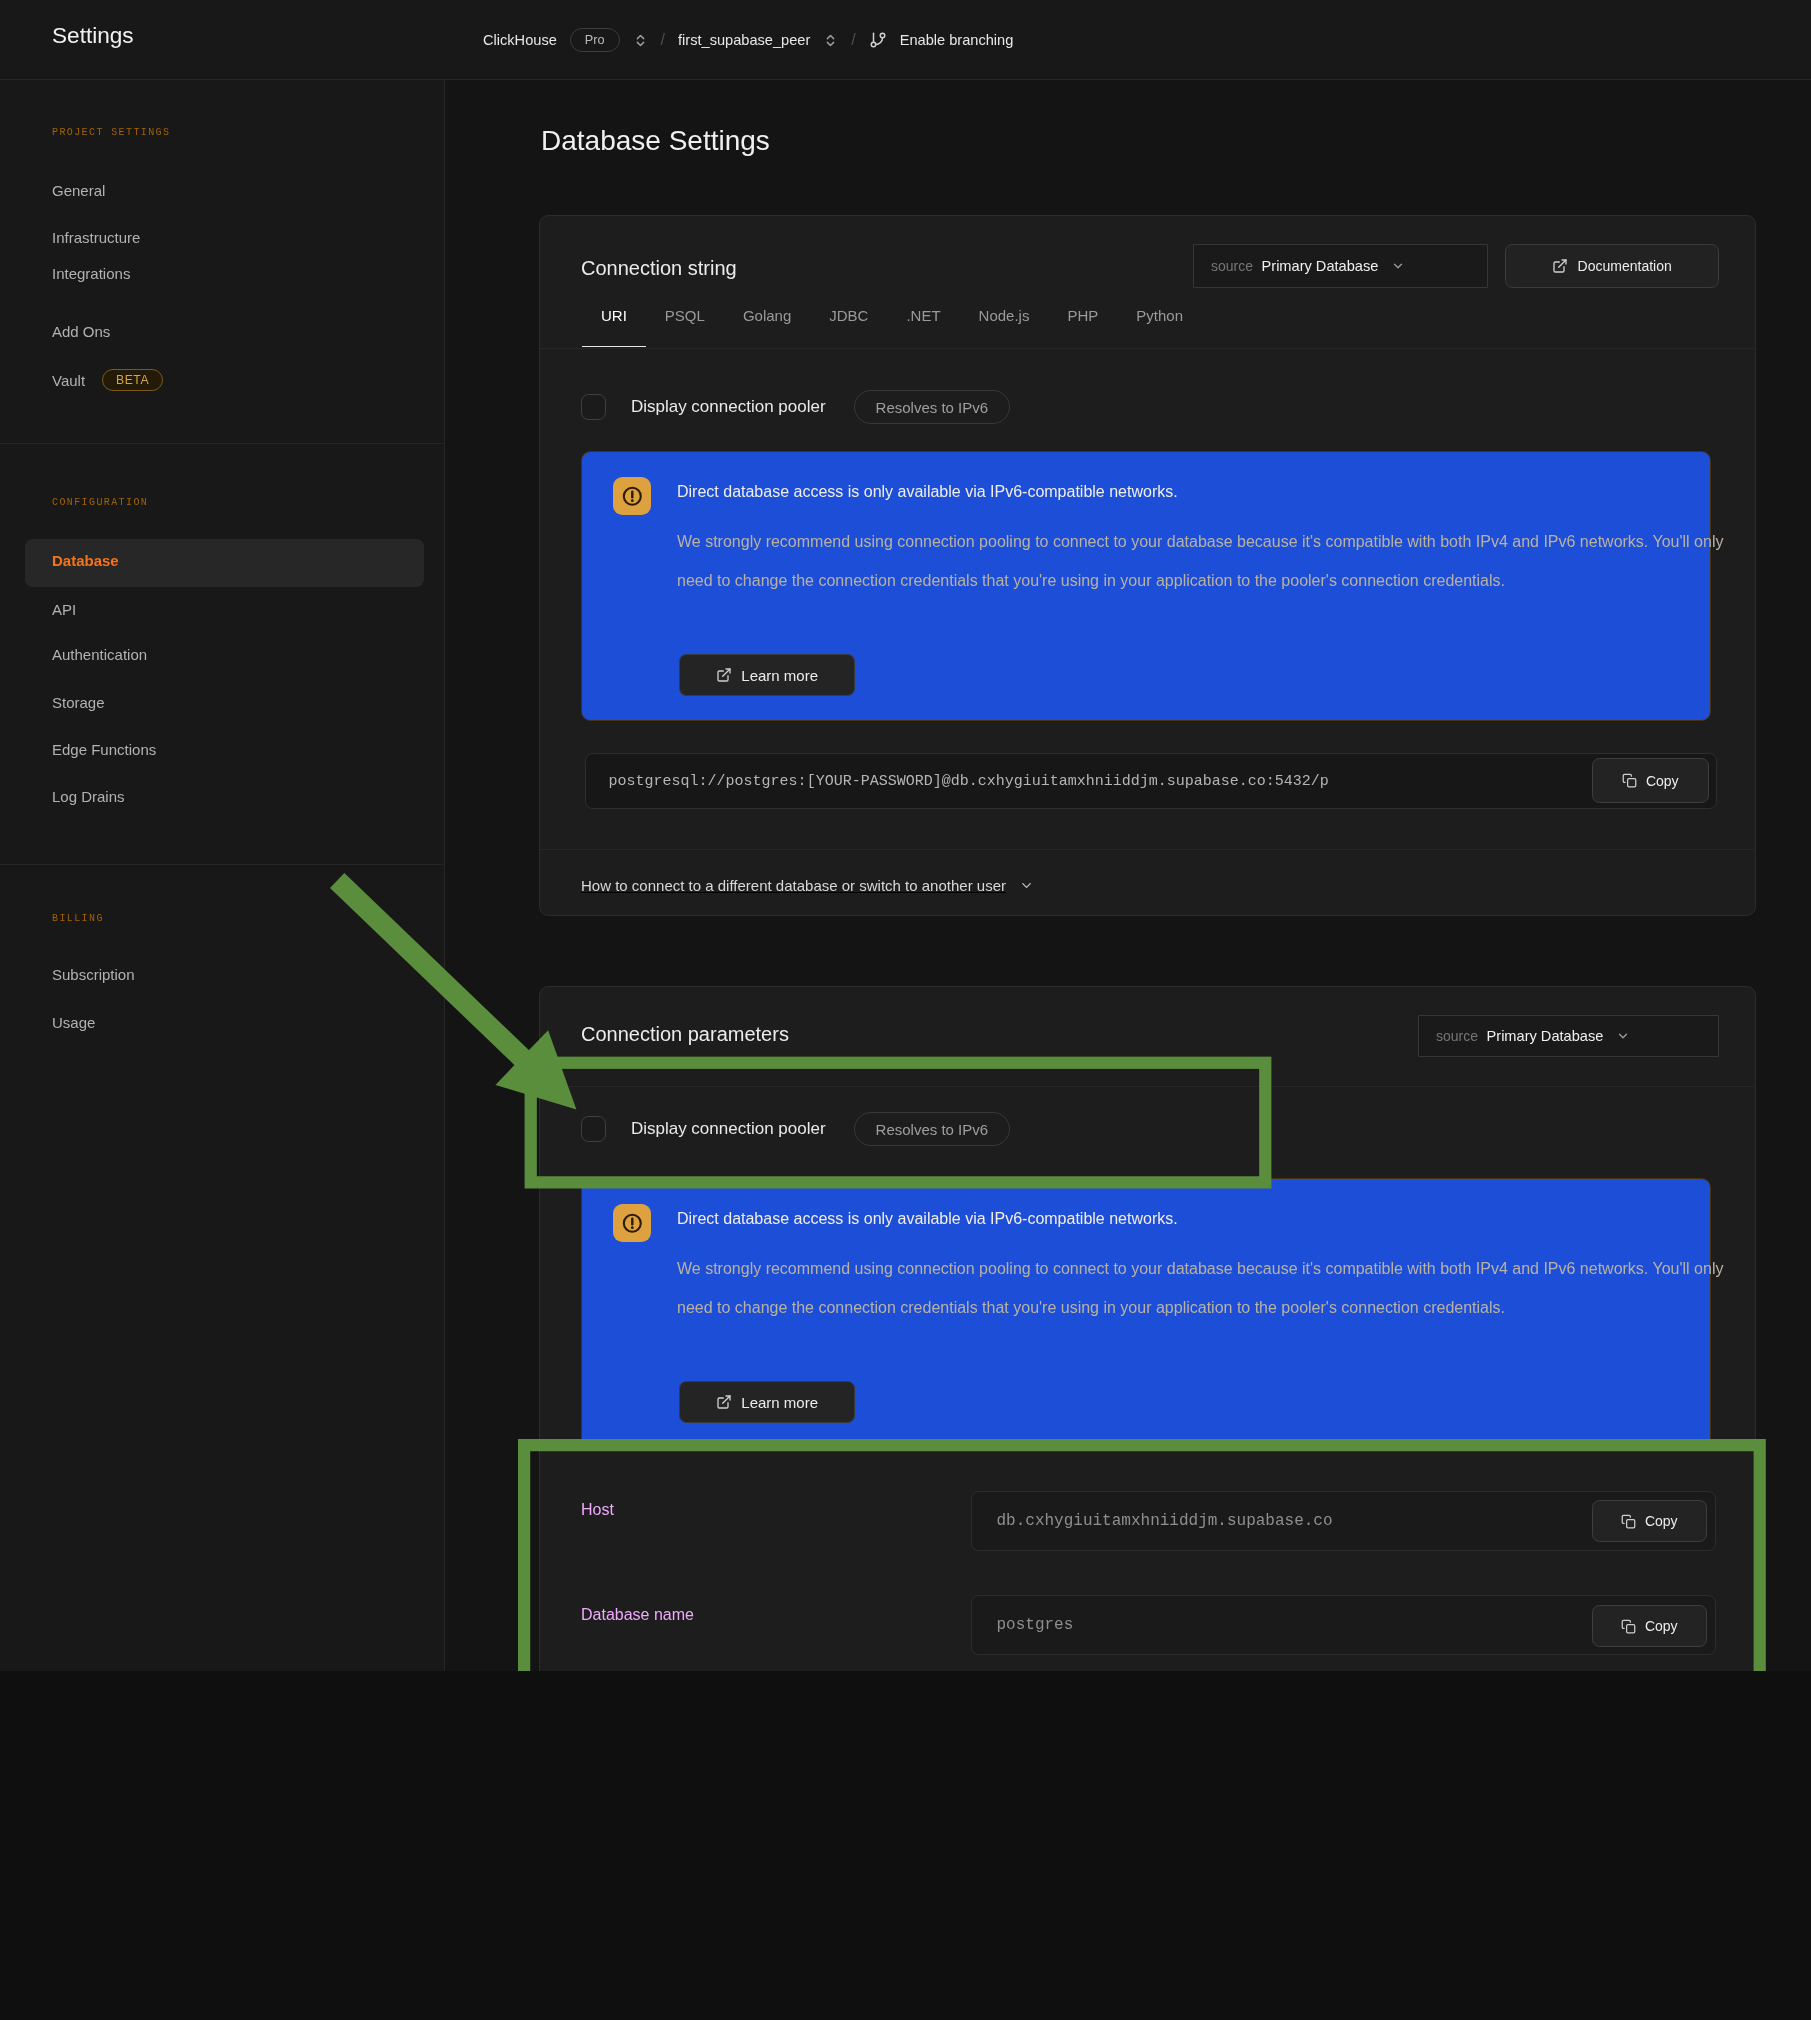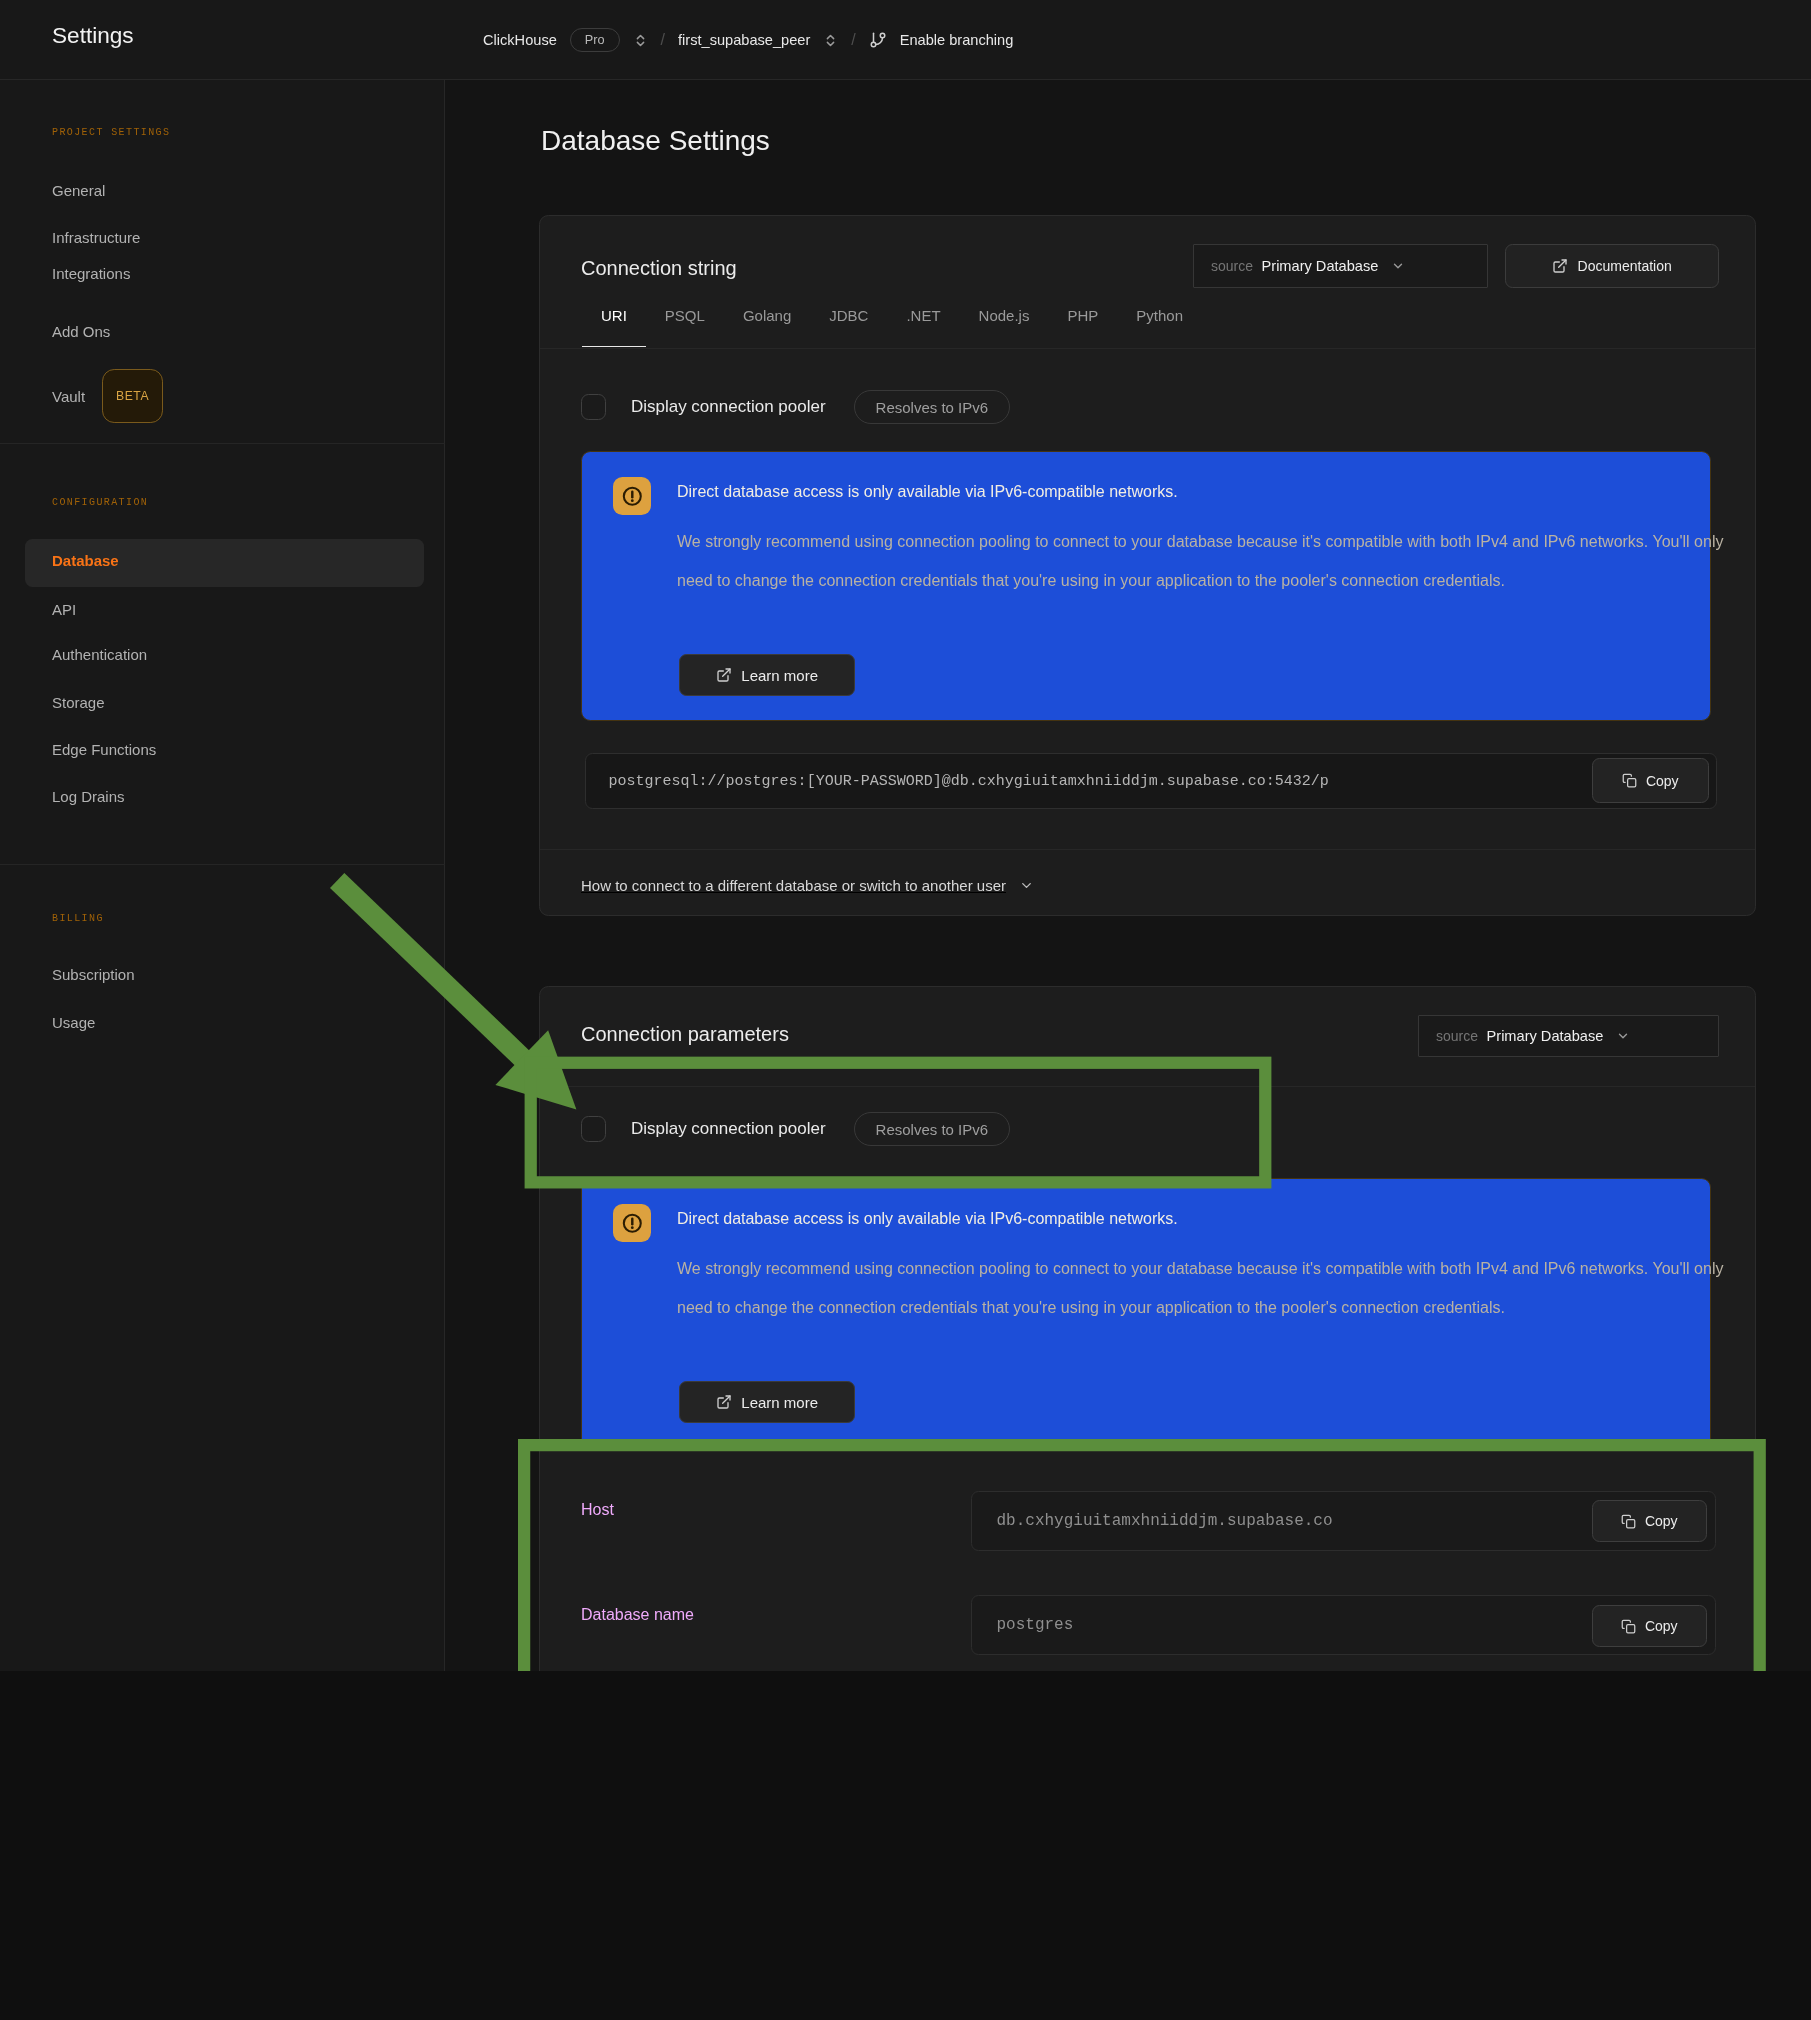--- a/index.html
+++ b/index.html
@@ -19,21 +19,21 @@
   .hdr-right { position:absolute; right:0; top:0; height:80px; }
   .btn { display:inline-flex; align-items:center; justify-content:center; gap:9.4px; border:0.9px solid #3c3c3c; background:transparent; border-radius:7.5px; color:#ececec; font-size:14px; cursor:pointer; font-family:"Liberation Sans",sans-serif; }
 
   
   .sidebar { position:absolute; left:0; top:80px; width:445px; height:1941px; background:#181818; border-right:0.9px solid #272727; }
   .side-label { position:absolute; left:52px; font-family:"Liberation Mono", monospace; font-size:10px; letter-spacing:1.4px; color:#a16207; }
   .side-item { position:absolute; left:52px; font-size:15px; color:#b2b2b2; cursor:pointer; display:flex; align-items:center; gap:17px; }
   .side-item.active-txt { color:#f97316; font-weight:600;text-align:right; }
   .side-active-pill { position:absolute; left:24.5px; width:399px; height:48px; background:#272727; border-radius:7.5px; }
   .side-div { position:absolute; left:0; width:445px; border-top:0.9px solid #252525; }
-  .beta-badge { font-size:12.2px; color:#d9a443; border:0.9px solid #7a5a1c; background:#241a08; border-radius:12.2px; padding:19px 13px; letter-spacing:0.5px; }
+  .beta-badge { font-size:12.2px; color:#d9a443; border:0.9px solid #7a5a1c; background:#241a08; border-radius:12.2px; padding:3px 13px; letter-spacing:0.5px; }
 
   
   .main { position:absolute; left:445px; top:80px; width:1366px; height:1941px; background:#141414; }
   .page-title { position:absolute; left:96px; top:45px; font-size:28px; font-weight:500; color:#f0f0f0; }
 
   .card { position:absolute; left:94px; width:1217px; background:#1d1d1d; border:0.9px solid #2c2c2c; border-radius:9.4px; }
   .card1 { top:135px; height:701px; }
   .card2 { top:906px; height:1006px; }
   .card-title { position:absolute; left:41px; font-size:20px; color:#ececec; font-weight:400; }
 

